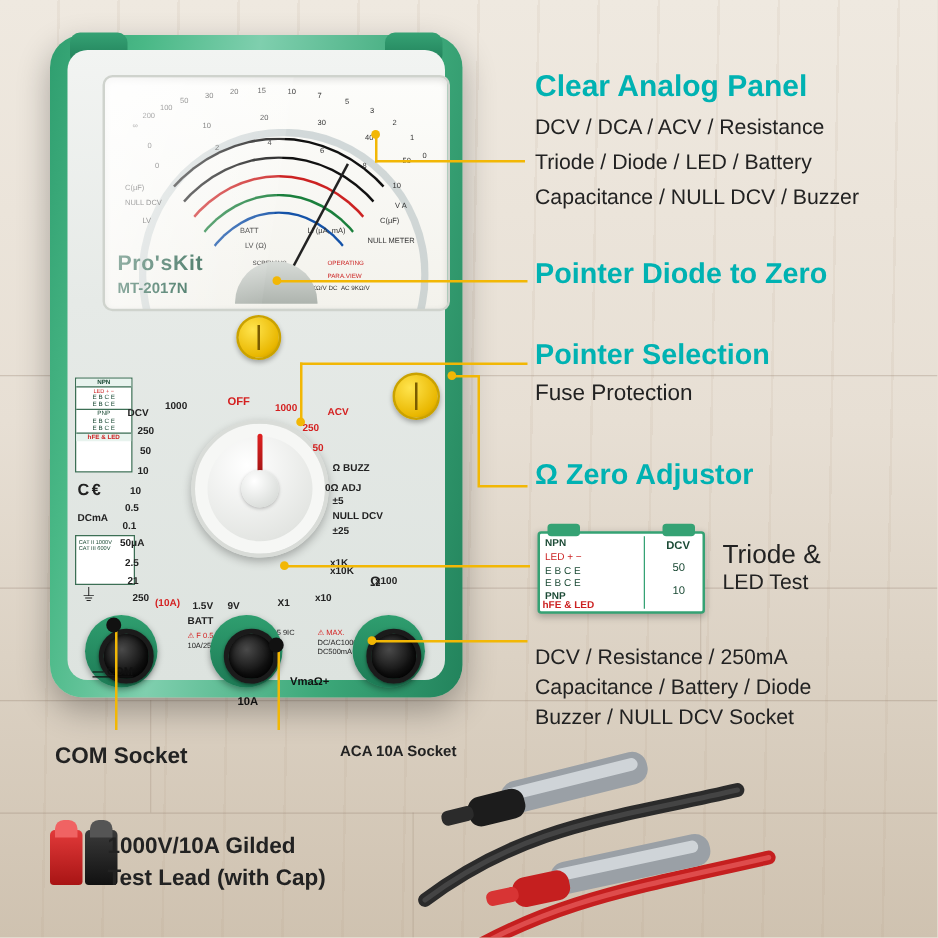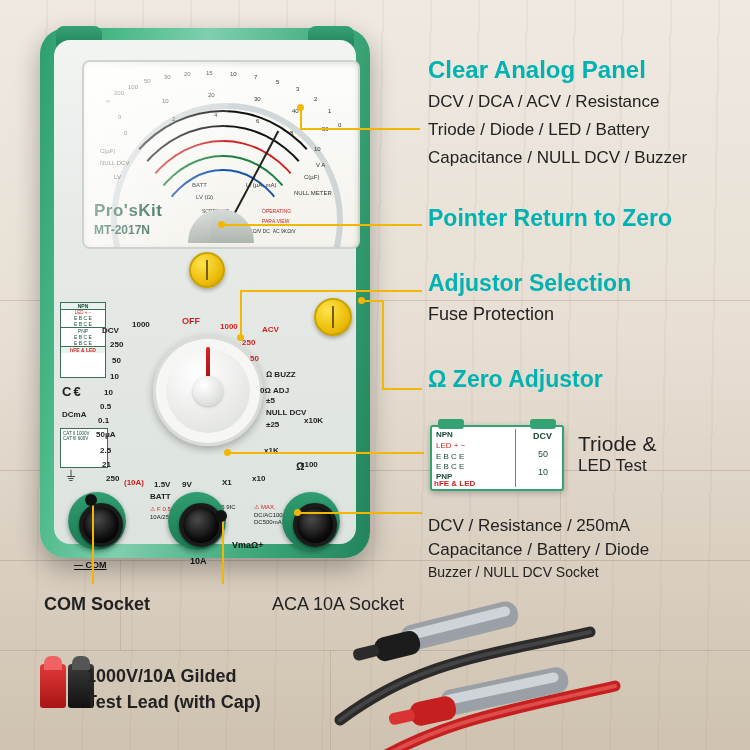--- a/index.html
+++ b/index.html
@@ -216,21 +216,21 @@
     <div class="dialLabel" style="left:44px;top:376px;">0.1</div>
 
     <div class="dialLabel" style="left:42px;top:390px;">50μA</div>
     <div class="dialLabel" style="left:46px;top:406px;">2.5</div>
     <div class="dialLabel" style="left:48px;top:420px;">21</div>
     <div class="dialLabel" style="left:52px;top:434px;">250</div>
 
     <div class="dialLabel" style="left:212px;top:356px;">±5</div>
     <div class="dialLabel" style="left:212px;top:368px;">NULL DCV</div>
     <div class="dialLabel" style="left:212px;top:380px;">±25</div>
-    <div class="dialLabel" style="left:210px;top:376px;margin-left:40px;">x10K</div>
+    <div class="dialLabel" style="left:210px;top:412px;">x10K</div>
     <div class="dialLabel" style="left:210px;top:406px;">x1K</div>
     <div class="dialLabel" style="left:206px;top:420px;margin-left:40px;">x100</div>
     <div class="dialLabel" style="left:242px;top:420px;font-size:11px;">Ω</div>
     <div class="dialLabel" style="left:198px;top:434px;">x10</div>
     <div class="dialLabel" style="left:168px;top:438px;">X1</div>
     <div class="dialLabel" style="left:128px;top:440px;">9V</div>
     <div class="dialLabel" style="left:100px;top:440px;">1.5V</div>
     <div class="dialLabel red" style="left:70px;top:438px;">(10A)</div>
     <div class="dialLabel" style="left:96px;top:452px;">BATT</div>
 
@@ -240,45 +240,45 @@
     </div>
     <div class="fineTxt" style="left:200px;top:464px;">
       <span class="fineRed">⚠ MAX.</span><br>
       <span>DC/AC1000V</span><br>
       <span>DC500mA</span>
     </div>
     <div class="fineTxt" style="left:150px;top:464px;">M8K 15 9IC</div>
 
     <div class="socketRing" style="left:14px;top:452px;"></div>
     <div class="socket" style="left:25px;top:463px;"></div>
-    <div class="sockLbl" style="left:20px;top:520px;text-decoration:underline;">— COM</div>
+    <div class="sockLbl" style="left:20px;top:492px;text-decoration:underline;">— COM</div>
 
     <div class="socketRing" style="left:114px;top:452px;"></div>
     <div class="socket" style="left:125px;top:463px;"></div>
     <div class="sockLbl" style="left:136px;top:516px;">10A</div>
 
     <div class="socketRing" style="left:228px;top:452px;"></div>
     <div class="socket" style="left:239px;top:463px;"></div>
     <div class="sockLbl" style="left:178px;top:500px;">VmaΩ+</div>
   </div>
 </div>
 
 <div class="cap" style="left:428px;top:56px;font-size:24px;">Clear Analog Panel</div>
 <div class="capDark" style="left:428px;top:92px;font-size:17px;">DCV / DCA / ACV / Resistance</div>
 <div class="capDark" style="left:428px;top:120px;font-size:17px;text-align:center;">Triode / Diode / LED / Battery</div>
 <div class="capDark" style="left:428px;top:148px;font-size:17px;">Capacitance / NULL DCV / Buzzer</div>
 <div class="leader" style="left:300px;top:128px;width:120px;"></div>
 <div class="leaderV" style="left:300px;top:108px;height:22px;"></div>
 <div class="dotY" style="left:297px;top:104px;"></div>
 
-<div class="cap" style="left:428px;top:205px;font-size:23px;">Pointer Return to Zero</div>
+<div class="cap" style="left:428px;top:205px;font-size:23px;">Pointer Diode to Zero</div>
 <div class="leader" style="left:222px;top:224px;width:200px;"></div>
 <div class="dotY" style="left:218px;top:221px;"></div>
 
-<div class="cap" style="left:428px;top:270px;font-size:23px;">Adjustor Selection</div>
+<div class="cap" style="left:428px;top:270px;font-size:23px;">Pointer Selection</div>
 <div class="capDark" style="left:428px;top:304px;font-size:18px;">Fuse Protection</div>
 <div class="leader" style="left:240px;top:290px;width:182px;"></div>
 <div class="leaderV" style="left:240px;top:290px;height:48px;"></div>
 <div class="dotY" style="left:237px;top:334px;"></div>
 
 <div class="cap" style="left:428px;top:366px;font-size:23px;">Ω Zero Adjustor</div>
 <div class="leader" style="left:382px;top:388px;width:40px;"></div>
 <div class="leaderV" style="left:382px;top:300px;height:88px;"></div>
 <div class="leader" style="left:362px;top:300px;width:22px;"></div>
 <div class="dotY" style="left:358px;top:297px;"></div>
@@ -297,29 +297,29 @@
   <div style="position:absolute;right:14px;top:22px;font-size:9px;color:#1b4a35;">50</div>
   <div style="position:absolute;right:14px;top:40px;font-size:9px;color:#1b4a35;">10</div>
 </div>
 <div class="capDark" style="left:578px;top:432px;font-size:21px;">Triode &amp;</div>
 <div class="capDark" style="left:578px;top:456px;font-size:17px;">LED Test</div>
 <div class="leader" style="left:228px;top:452px;width:196px;"></div>
 <div class="dotY" style="left:224px;top:449px;"></div>
 
 <div class="capDark" style="left:428px;top:516px;font-size:17px;">DCV / Resistance / 250mA</div>
 <div class="capDark" style="left:428px;top:540px;font-size:17px;">Capacitance / Battery / Diode</div>
-<div class="capDark" style="left:428px;top:564px;font-size:14px;">Buzzer / NULL DCV Socket</div>
+<div class="capDark" style="left:428px;top:564px;font-size:17px;">Buzzer / NULL DCV Socket</div>
 <div class="leader" style="left:298px;top:512px;width:124px;"></div>
 <div class="dotY" style="left:294px;top:509px;"></div>
 
 <div class="capDark" style="left:44px;top:594px;font-size:18px;font-weight:bold;">COM Socket</div>
 <div class="leaderV" style="left:92px;top:500px;height:84px;"></div>
 <div class="dot" style="left:85px;top:494px;width:12px;height:12px;"></div>
 
-<div class="capDark" style="left:272px;top:594px;font-size:18px;font-weight:normal;">ACA 10A Socket</div>
+<div class="capDark" style="left:272px;top:594px;font-size:12px;font-weight:bold;">ACA 10A Socket</div>
 <div class="leaderV" style="left:222px;top:516px;height:40px;"></div>
 <div class="leader" style="left:222px;top:582px;width:0px;"></div>
 <div class="leaderV" style="left:222px;top:556px;height:28px;"></div>
 <div class="dot" style="left:215px;top:510px;width:12px;height:12px;"></div>
 
 <svg width="420" height="190" style="position:absolute;left:330px;top:600px;">
   <path d="M10 120 C 90 60, 160 55, 260 32" stroke="#2b2b2b" stroke-width="11" fill="none" stroke-linecap="round"></path>
   <path d="M10 120 C 90 60, 160 55, 260 32" stroke="#555" stroke-width="4" fill="none" stroke-linecap="round" opacity=".6"></path>
   <path d="M30 170 C 110 120, 180 110, 285 86" stroke="#c51f1f" stroke-width="11" fill="none" stroke-linecap="round"></path>
   <path d="M30 170 C 110 120, 180 110, 285 86" stroke="#ee6a6a" stroke-width="4" fill="none" stroke-linecap="round" opacity=".6"></path>

